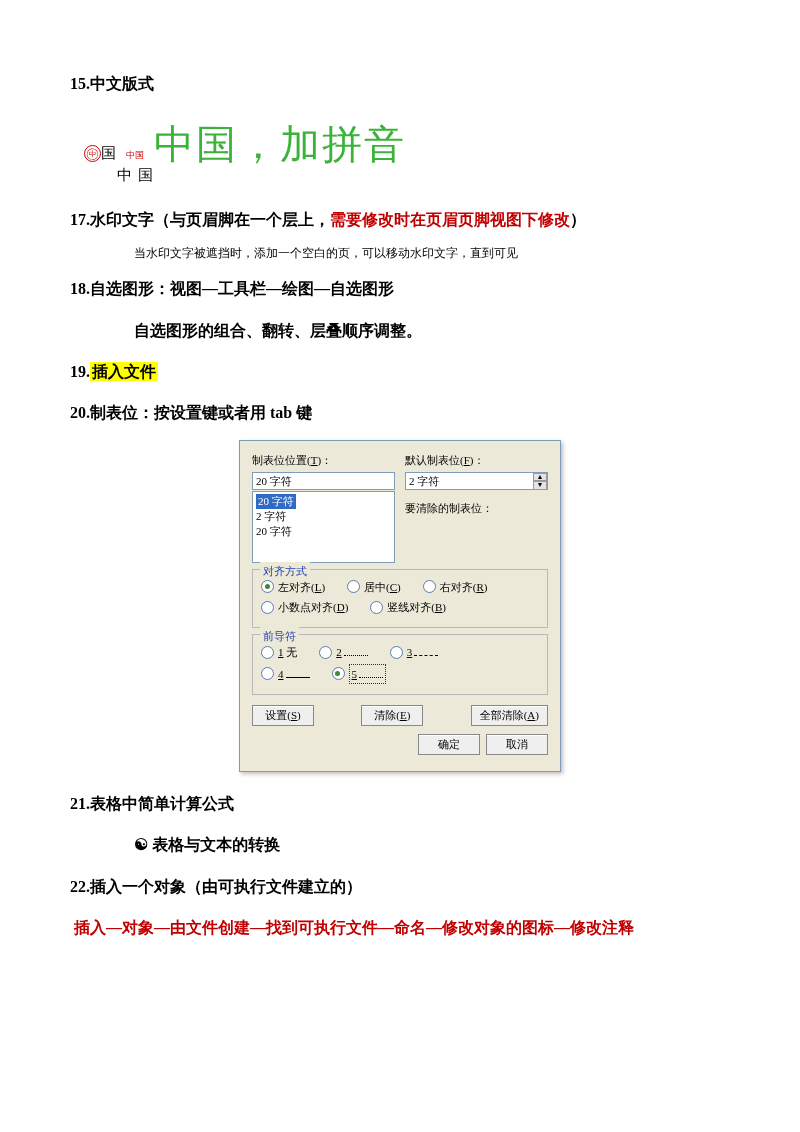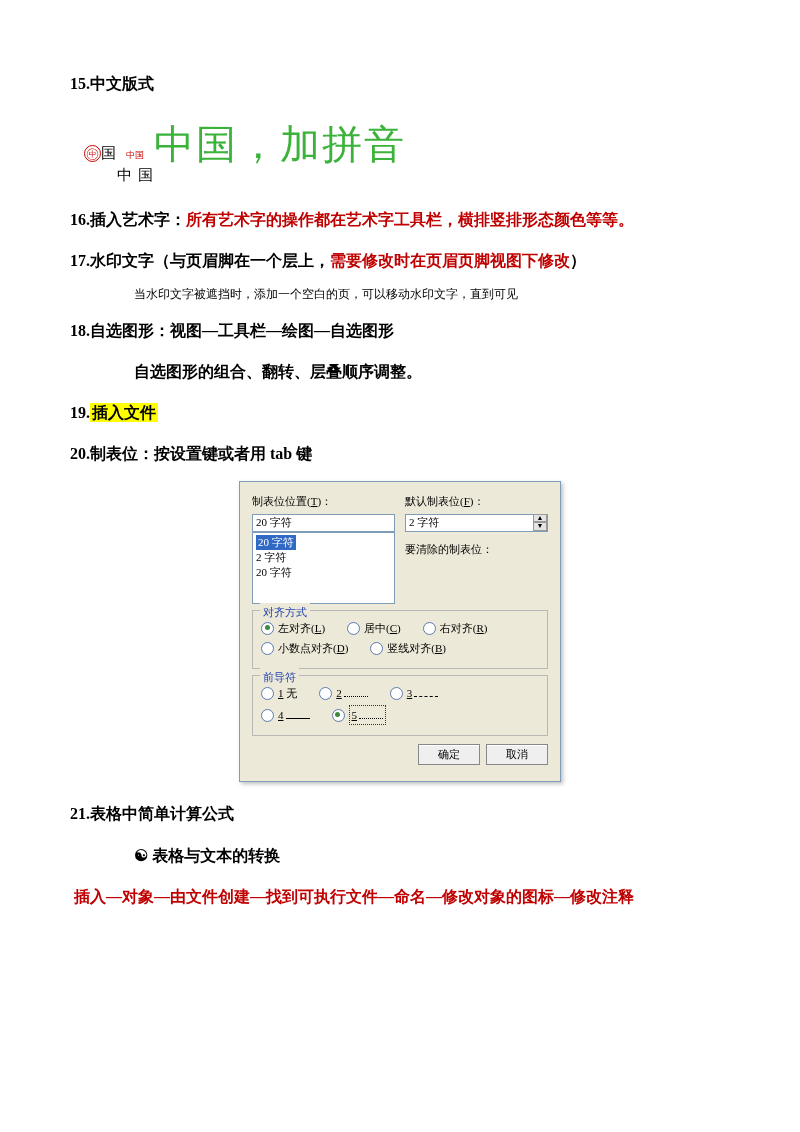--- a/index.html
+++ b/index.html
@@ -203,23 +203,20 @@
     <span style="display:inline-flex;flex-direction:column;align-items:center;margin:0 1px;">
       <span class="tiny-red">中国</span>
       <span>
         <span class="mid-red">中</span>
         <span class="mid-red" style="margin-left:2px;">国</span>
       </span>
     </span>
     <span class="big-green">中国，加拼音</span>
   </div>
 
-  <div class="item">
-    <span>16.</span><span>插入艺术字：</span><span class="red">所有艺术字的操作都在艺术字工具栏，横排竖排形态颜色等等。</span>
-  </div>
 
   <div class="item">
     <span>17.</span><span>水印文字</span><span>（与页眉脚在一个层上，</span><span class="red">需要修改时在页眉页脚视图下修改</span><span>）</span>
   </div>
 
   <div class="small-note">当水印文字被遮挡时，添加一个空白的页，可以移动水印文字，直到可见</div>
 
   <div class="item">
     <span>18.</span><span>自选图形：视图—工具栏—绘图—自选图形</span>
   </div>
@@ -308,31 +305,39 @@
                 <span class="rdot"></span>
                 <span><span class="u">4</span><span class="leader-solid"></span></span>
               </span>
             <span class="radio-on">
                 <span class="rdot"></span>
                 <span style="border:1px dotted #333;padding:0 2px;"><span class="u">5</span><span class="leader"></span></span>
               </span>
           </div>
         </div>
 
+        <div class="btn-row3">
+          <button class="btn">设置(<span class="u">S</span>)</button>
+          <button class="btn">清除(<span class="u">E</span>)</button>
+          <button class="btn">全部清除(<span class="u">A</span>)</button>
+        </div>
         <div class="btn-row">
           <button class="btn">确定</button>
           <button class="btn">取消</button>
         </div>
       </div>
     </div>
   </div>
 
   <div class="item">
     <span>21.</span><span>表格中简单计算公式</span>
   </div>
   <div class="item indent">
     <span class="bullet">☯</span>
     <span>表格与文本的转换</span>
   </div>
 
+  <div class="item">
+    <span>22.</span><span>插入一个对象（由可执行文件建立的）</span>
+  </div>
   <div class="item red" style="padding-left:4px;">插入—对象—由文件创建—找到可执行文件—命名—修改对象的图标—修改注释</div>
 
 </div>
 
 </body></html>

